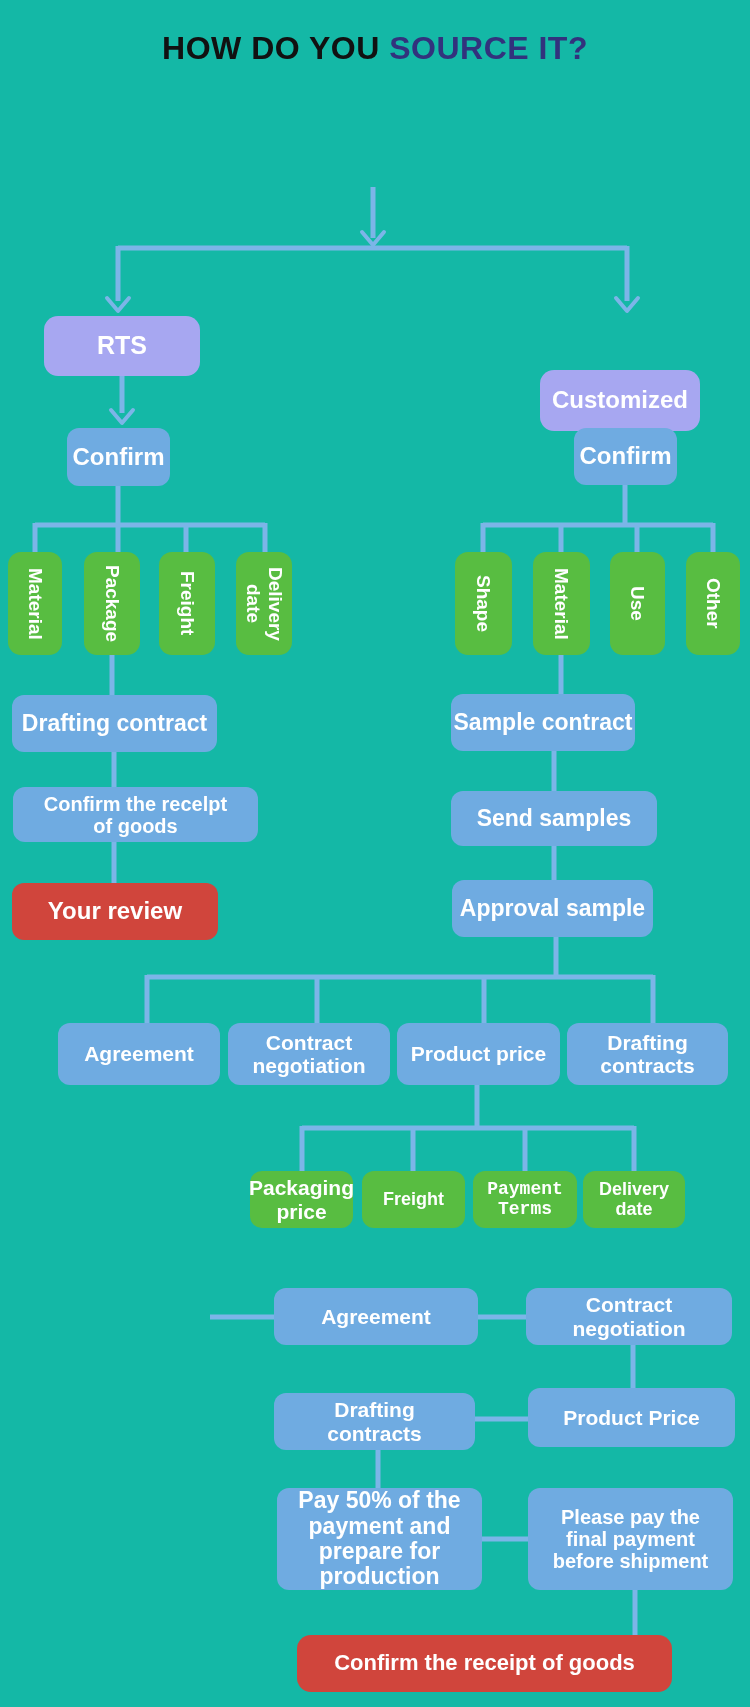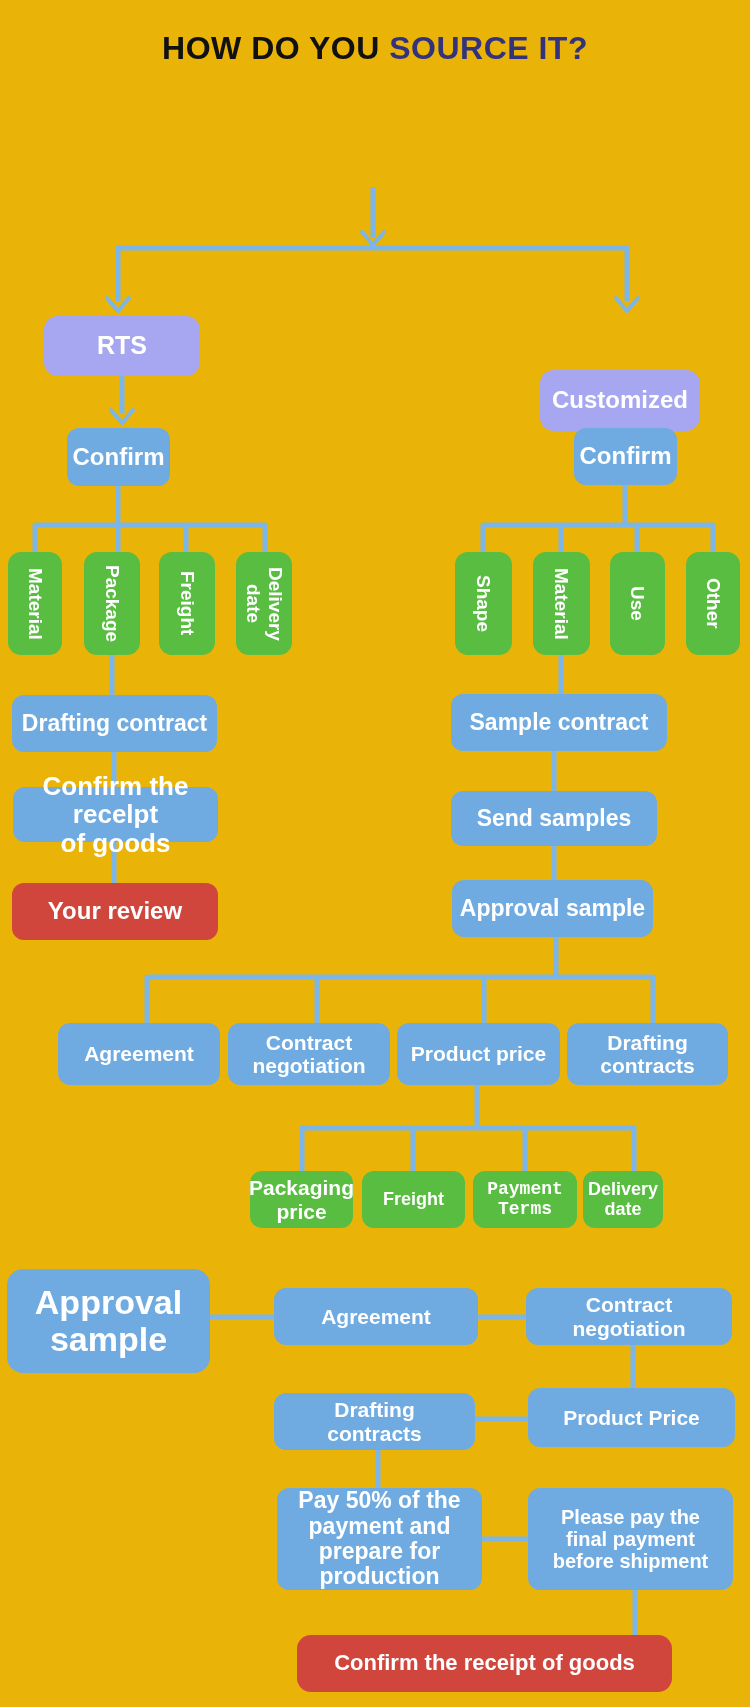--- a/index.html
+++ b/index.html
@@ -1,17 +1,17 @@
 <!DOCTYPE html>
 <html style="--blue: #6fabe1; --lavender: #a7a7f1; --green: #58bd41; --red: #d0453c; --connector: #7cb5e8; --title_accent: #32327d;"><head>
 <meta charset="utf-8">
 <style>
   html,body{margin:0;padding:0;background:#fff;}
   #stage{
-    position:relative;width:750px;height:1707px;background:#eab308;overflow:hidden;
+    position:relative;width:750px;height:1707px;background:#14b8a6;overflow:hidden;
     font-family:"Liberation Sans",sans-serif;
   }
   .title{
     position:absolute;left:0;right:0;top:30px;text-align:center;
     font-size:32px;font-weight:bold;letter-spacing:.5px;color:#111;
     font-family:"Liberation Sans",sans-serif;
   }
   .title .accent{color:var(--title_accent,#32327d);}
   .node{
     position:absolute;display:flex;align-items:center;justify-content:center;
@@ -101,45 +101,43 @@
   <div class="node green vert" style="left:159px;top:552px;width:56px;height:103px;font-size:19px;border-radius:13px;">Freight</div>
   <div class="node green vert" style="left:236px;top:552px;width:56px;height:103px;font-size:19px;border-radius:13px;">Delivery
 date</div>
 
   <div class="node green vert" style="left:455px;top:552px;width:57px;height:103px;font-size:19px;border-radius:13px;">Shape</div>
   <div class="node green vert" style="left:533px;top:552px;width:57px;height:103px;font-size:19px;border-radius:13px;">Material</div>
   <div class="node green vert" style="left:610px;top:552px;width:55px;height:103px;font-size:19px;border-radius:13px;">Use</div>
   <div class="node green vert" style="left:686px;top:552px;width:54px;height:103px;font-size:19px;border-radius:13px;">Other</div>
 
   <div class="node blue" style="left:12px;top:695px;width:205px;height:57px;font-size:23px;">Drafting contract</div>
-  <div class="node blue" style="left:13px;top:787px;width:205px;height:55px;font-size:26px;">Confirm the recelpt
+  <div class="node blue" style="left:13px;top:787px;width:245px;height:55px;font-size:20px;">Confirm the recelpt
 of goods</div>
   <div class="node red" style="left:12px;top:883px;width:206px;height:57px;font-size:24px;">Your review</div>
 
-  <div class="node blue" style="left:451px;top:694px;width:216px;height:57px;font-size:23px;">Sample contract</div>
+  <div class="node blue" style="left:451px;top:694px;width:184px;height:57px;font-size:23px;">Sample contract</div>
   <div class="node blue" style="left:451px;top:791px;width:206px;height:55px;font-size:23px;">Send samples</div>
   <div class="node blue" style="left:452px;top:880px;width:201px;height:57px;font-size:23px;">Approval sample</div>
 
   <div class="node blue" style="left:58px;top:1023px;width:162px;height:62px;font-size:21px;">Agreement</div>
   <div class="node blue" style="left:228px;top:1023px;width:162px;height:62px;font-size:21px;">Contract
 negotiation</div>
   <div class="node blue" style="left:397px;top:1023px;width:163px;height:62px;font-size:21px;">Product price</div>
   <div class="node blue" style="left:567px;top:1023px;width:161px;height:62px;font-size:21px;">Drafting
 contracts</div>
 
   <div class="node green" style="left:250px;top:1171px;width:103px;height:57px;font-size:21px;">Packaging
 price</div>
   <div class="node green" style="left:362px;top:1171px;width:103px;height:57px;font-size:18px;">Freight</div>
   <div class="node green" style="left:473px;top:1171px;width:104px;height:57px;font-size:18px;font-family:Liberation Mono, monospace;">Payment
 Terms</div>
-  <div class="node green" style="left:583px;top:1171px;width:80px;height:57px;font-size:18px;">Delivery
+  <div class="node green" style="left:583px;top:1171px;width:102px;height:57px;font-size:18px;">Delivery
 date</div>
 
-  <div class="node blue" style="left:7px;top:1269px;width:203px;height:104px;font-size:34px;border-radius:16px;">Approval
-sample</div>
   <div class="node blue" style="left:274px;top:1288px;width:204px;height:57px;font-size:21px;">Agreement</div>
   <div class="node blue" style="left:526px;top:1288px;width:206px;height:57px;font-size:21px;">Contract
 negotiation</div>
   <div class="node blue" style="left:528px;top:1388px;width:207px;height:59px;font-size:21px;">Product Price</div>
   <div class="node blue" style="left:274px;top:1393px;width:201px;height:57px;font-size:21px;">Drafting
 contracts</div>
   <div class="node blue" style="left:277px;top:1488px;width:205px;height:102px;font-size:23px;">Pay 50% of the
 payment and
 prepare for
 production</div>

